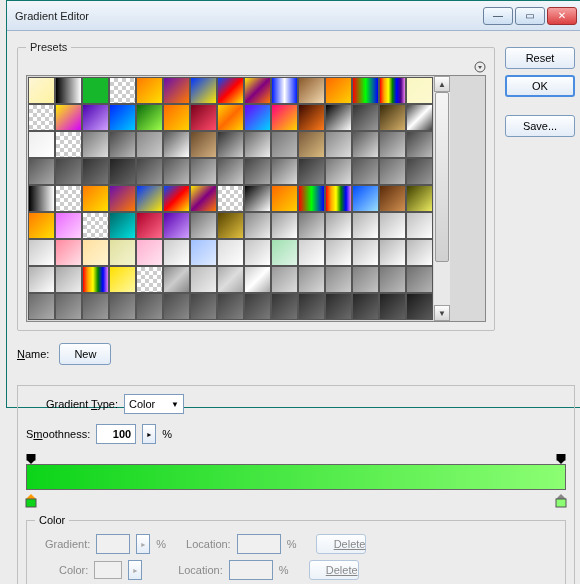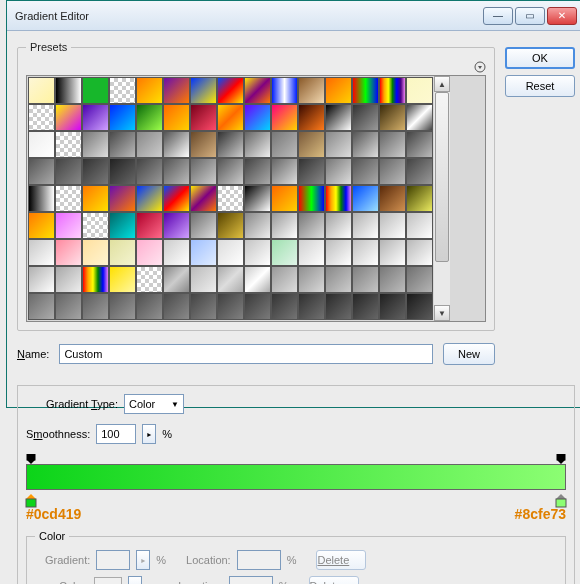--- a/index.html
+++ b/index.html
@@ -28,38 +28,38 @@
 .sb-thumb { position:absolute; left:1px;right:1px; top:0; height:80%; background: linear-gradient(#f5f5f5,#d0d0d0); border:1px solid #9a9a9a; border-radius:2px;}
 .row { display: flex; align-items: center; gap: 6px; margin-top: 10px; }
 .under { text-decoration: underline; }
 .ipt { height: 20px; border: 1px solid #7d9bbd; background: #fff; padding: 2px 4px; }
 .name-row { display:flex; gap:10px; align-items:center; margin: 12px 0 8px 0; }
 .name-row .ipt { flex:1; }
 .namebtn { width: 52px; height:22px; border:1px solid #7d9bbd; border-radius:3px; background: linear-gradient(#fdfeff,#e3ecf7); display:flex;align-items:center;justify-content:center; cursor:pointer; }
 .panel { border:1px solid #c0c0c0; margin: 6px 10px 10px 10px; padding: 8px; }
 .sel { height:20px; width:60px; border:1px solid #7d9bbd; background:#fff; padding:0 4px; display:flex;align-items:center;justify-content:space-between;}
 .sel .tri { font-size:8px;}
-.smooth-field { width:40px; text-align:left;}
+.smooth-field { width:40px; text-align:right;font-weight:bold;}
 .flybtn { width:14px; height:20px; border:1px solid #7d9bbd; background: linear-gradient(#fff,#e3ecf7);display:flex;align-items:center;justify-content:center;font-size:8px;}
 .grad-area { margin-top:10px; position:relative; }
 .opacity-stops { height:10px; position:relative; }
 .ostop { position:absolute; top:0; width:10px; height:10px; transform:translateX(-50%);}
 .ostop svg { display:block;}
 .grad-bar { height:26px; border:1px solid #666; background: linear-gradient(to right, #0cd419, #8cfe73);}
 .color-stops { height:16px; position:relative; }
 .cstop { position:absolute; bottom:-2px; width:12px; height:14px; transform:translateX(-50%);}
 .labels { display:flex; justify-content:space-between; margin-top:0px;}
 .hex { color:#e08000; font-weight:bold; font-size:14px;}
 fieldset.stops { border:1px solid #c0c0c0; margin-top:8px; padding:8px;}
 fieldset.stops legend { padding:0 4px; font-size:11px;}
 .stops-row { display:flex; align-items:center; gap:6px; margin-bottom:6px; color:#8a8a8a;}
 .stops-row .ipt { background:#f0f0f0; color:#999; }
 .stops-row .dim { color:#aaa;}
 .swatchbox { width:28px; height:18px; border:1px solid #aaa; background:#f0f0f0;}
-.delbtn { width:50px; height:20px; border:1px solid #b4c6dc; border-radius:3px; background: linear-gradient(#fdfeff,#ecf2f9); color:#888; display:flex;align-items:center;justify-content:flex-start;}
+.delbtn { width:50px; height:20px; border:1px solid #b4c6dc; border-radius:3px; background: linear-gradient(#fdfeff,#ecf2f9); color:#888; display:flex;align-items:center;justify-content:flex-end;}
 .checker { background-image: linear-gradient(45deg,#ccc 25%,transparent 25%,transparent 75%,#ccc 75%),linear-gradient(45deg,#ccc 25%,transparent 25%,transparent 75%,#ccc 75%); background-size:8px 8px; background-position:0 0,4px 4px; background-color:#fff;}
 </style>
 </head>
 <body>
 
 <div class="window">
   <div class="titlebar">
     <span class="title">Gradient Editor</span>
     <div class="winbtns">
       <div class="winbtn">—</div>
@@ -223,35 +223,37 @@
             <div class="sb-track">
                 <div class="sb-thumb"></div>
               </div>
             <div class="sb-btn">▼</div>
           </div>
         </div>
       </fieldset>
 
       <div class="name-row">
         <span><span class="under">N</span>ame:</span>
-        <input class="ipt" value="Custom" style="">
         <div class="namebtn">
             <span><span style="">New</span></span>
           </div>
       </div>
     </div>
 
     <div class="right">
+      <div class="btn">
+          <span>Reset</span>
+        </div>
       <div class="btn primary">
           <span>OK</span>
         </div>
+      <div style="height:6px"></div>
       <div class="btn">
-          <span>Reset</span>
-        </div>
-      <div style="height:6px"></div>
+          <span>Save...</span>
+        </div>
     </div>
   </div>
 
   <div class="panel">
     <div class="row" style="margin-top:0">
       <span style="margin-left:20px">Gradient <span class="under">T</span>ype:</span>
       <div class="sel">
         <span>Color</span>
           <span class="tri">▼</span>
       </div>
@@ -285,24 +287,20 @@
               <path d="M1 5 L11 5 L6 0 Z" fill="#ff9900"></path>
               <rect x="1" y="5" width="10" height="8" fill="#0cd419" stroke="#555"></rect>
             </svg>
         </div>
         <div class="cstop" style="left:99%">
           <svg width="12" height="14">
               <path d="M1 5 L11 5 L6 0 Z" fill="#888"></path>
               <rect x="1" y="5" width="10" height="8" fill="#8cfe73" stroke="#555"></rect>
             </svg>
         </div>
-      </div>
-      <div class="labels">
-        <span class="hex">#0cd419</span>
-        <span class="hex">#8cfe73</span>
       </div>
     </div>
 
     <fieldset class="stops">
       <legend>Color</legend>
       <div class="stops-row">
         <span style="margin-left:10px">Gradient:</span>
         <input class="ipt" style="width: 34px;" disabled="">
         <div class="flybtn dim">▸</div>
         <span>%</span>

